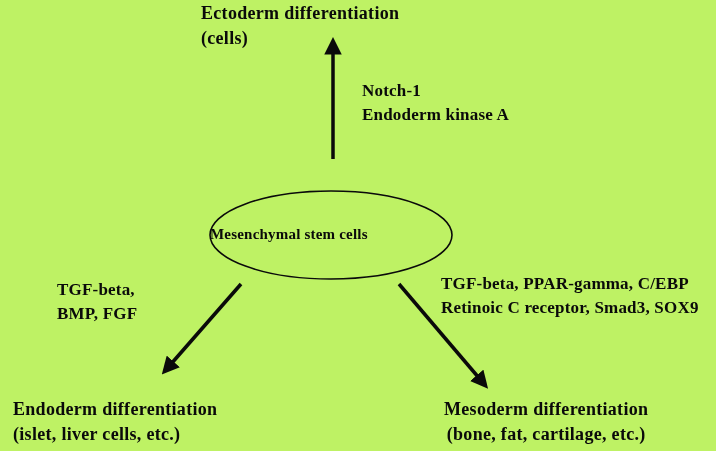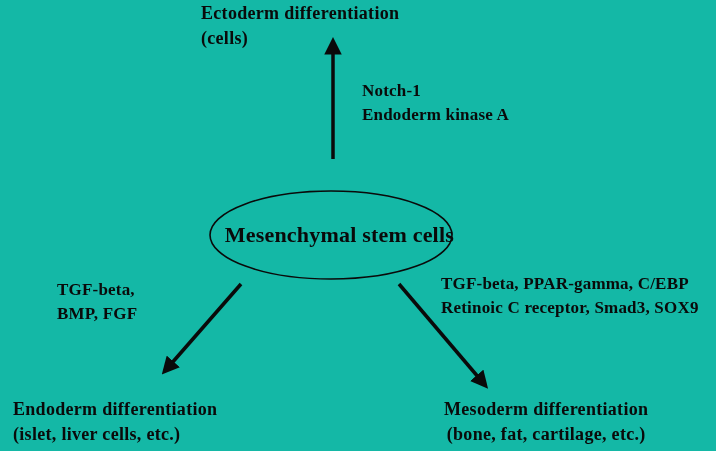--- a/index.html
+++ b/index.html
@@ -4,21 +4,21 @@
 <style>
   html, body {
     margin: 0;
     padding: 0;
     background: #ffffff;
   }
   #figure {
     position: relative;
     width: 716px;
     height: 451px;
-    background: #14b8a6;
+    background: #bef264;
     font-family: "Liberation Serif", "DejaVu Serif", serif;
     color: #0a0a0a;
     overflow: hidden;
   }
   .label {
     position: absolute;
     font-weight: bold;
     white-space: nowrap;
     color: #0a0a0a;
   }
@@ -26,23 +26,23 @@
     font-size: 18px;
     line-height: 25px;
     letter-spacing: 0.3px;
   }
   .factors {
     font-size: 17px;
     line-height: 24px;
     letter-spacing: 0.2px;
   }
   .center-label {
-    font-size: 22px;
+    font-size: 15px;
     line-height: 25px;
-    text-align: right;
+    text-align: left;
     letter-spacing: 0.2px;
     font-family: Liberation Serif, serif;
   }
   svg.diagram-lines {
     position: absolute;
     left: 0;
     top: 0;
     width: 716px;
     height: 451px;
   }

